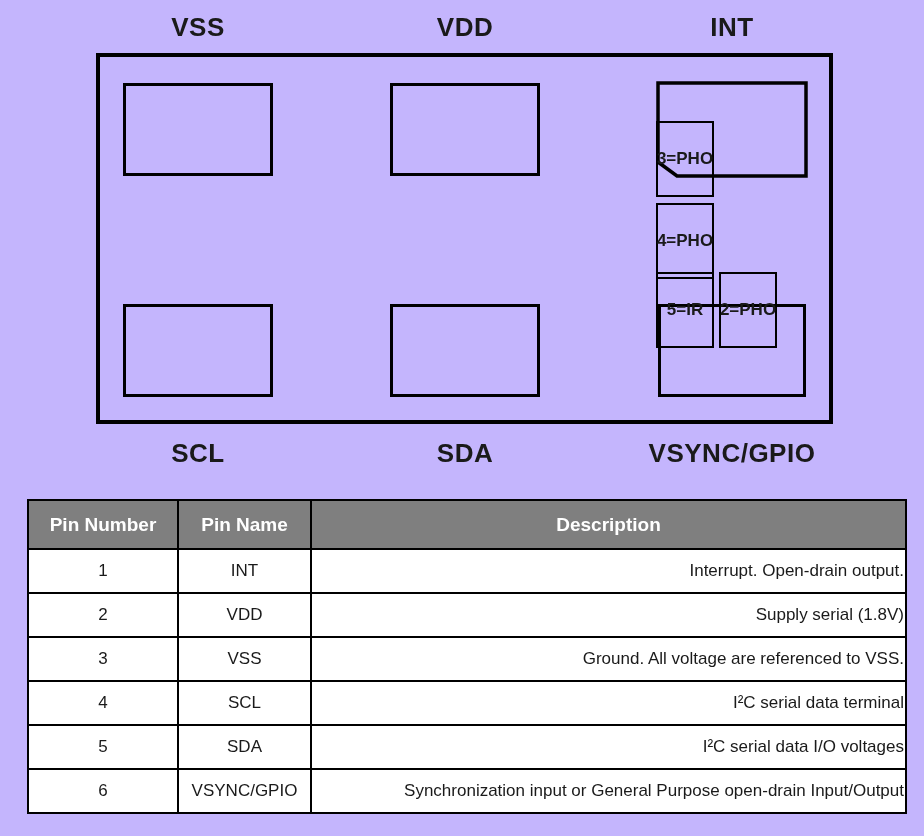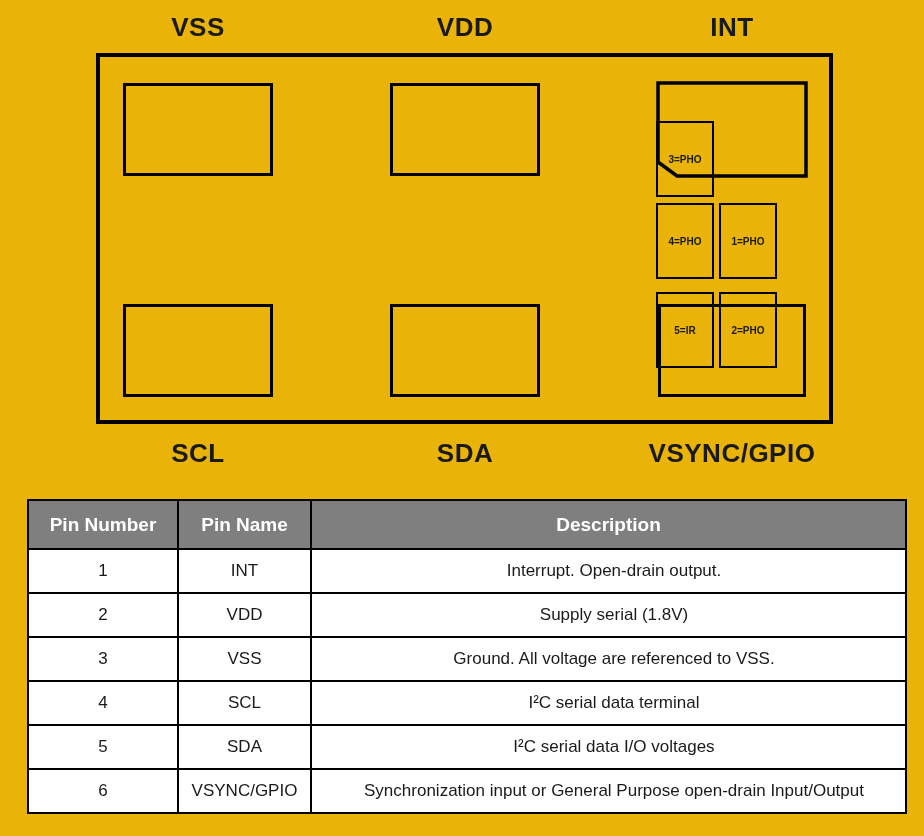--- a/index.html
+++ b/index.html
@@ -1,20 +1,20 @@
 <!DOCTYPE html>
 <html><head>
 <meta charset="utf-8">
 <style>
   html, body { margin: 0; padding: 0; background: #ffffff; }
   .canvas {
     position: relative;
     width: 924px;
     height: 836px;
-    background: #eab308;
+    background: #c4b5fd;
     font-family: "Liberation Sans", sans-serif;
     color: #000000;
     overflow: hidden;
   }
 
   
   .diagram { position: absolute; left: 0; top: 0; width: 924px; height: 480px; }
 
   .pin-label {
     position: absolute;
@@ -51,30 +51,30 @@
 
   .sensor-cell {
     position: absolute;
     width: 58px; height: 76px;
     border: 2px solid #000000;
     box-sizing: border-box;
     background: transparent;
     display: flex;
     align-items: center;
     justify-content: center;
-    font-size: 10px;
+    font-size: 17px;
     font-weight: bold;
     color: #1a1a1a;
     z-index: 3;
   }
   .cell-c1 { left: 656px; }
   .cell-c2 { left: 719px; }
   .cell-r1 { top: 121px; }
   .cell-r2 { top: 203px; }
-  .cell-r3 { top: 292px; }
+  .cell-r3 { top: 272px; }
 
   
   .pin-table-wrap { position: absolute; left: 27px; top: 499px; width: 700px; }
   table.pin-table {
     border-collapse: collapse;
     table-layout: fixed;
     width: 878px;
     font-family: "Liberation Sans", sans-serif;
   }
   table.pin-table col.c1 { width: 150px; }
@@ -94,21 +94,21 @@
     vertical-align: middle;
   }
   table.pin-table td {
     height: 44px;
     background: #ffffff;
     color: #1a1a1a;
     font-size: 17px;
     vertical-align: middle;
   }
   td.num-cell, td.name-cell { text-align: center; }
-  td.desc-cell { text-align: center; padding-left: 12px; }
+  td.desc-cell { text-align: right; padding-left: 12px; }
 </style>
 </head>
 <body>
 
 <div class="canvas">
 
   <div class="diagram">
 
     <div class="pin-label" style="left:123px; top:12px; width:150px;">VSS</div>
     <div class="pin-label" style="left:390px; top:12px; width:150px;">VDD</div>
@@ -124,23 +124,20 @@
 
     <svg class="pad-int-svg" viewBox="0 0 154 100">
       <polygon points="3,3 151,3 151,96 22,96 3,82" fill="none" stroke="#000000" stroke-width="3.5" stroke-linejoin="miter"></polygon>
     </svg>
 
     <div class="sensor-cell cell-c1 cell-r1">
       <span>3=PHO</span>
     </div>
     <div class="sensor-cell cell-c1 cell-r2">
       <span>4=PHO</span>
-    </div>
-    <div class="sensor-cell cell-c2 cell-r2">
-      <span>1=PHO</span>
     </div>
     <div class="sensor-cell cell-c1 cell-r3">
       <span>5=IR</span>
     </div>
     <div class="sensor-cell cell-c2 cell-r3">
       <span>2=PHO</span>
     </div>
 
     <div class="pin-label" style="left:123px; top:438px; width:150px;">SCL</div>
     <div class="pin-label" style="left:390px; top:438px; width:150px;">SDA</div>

